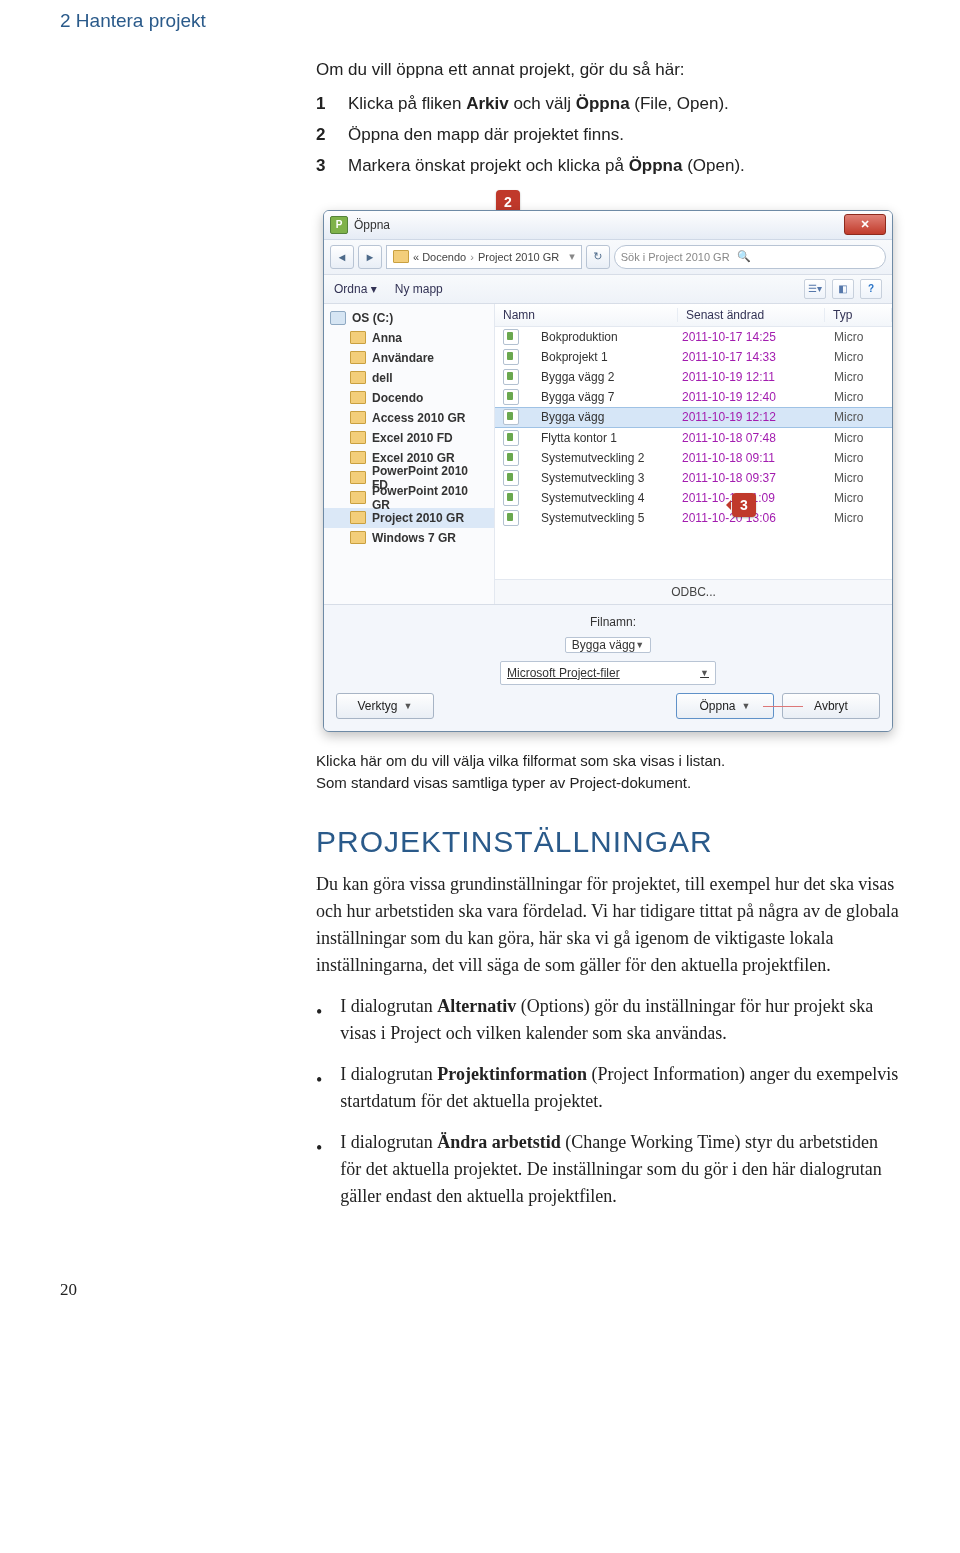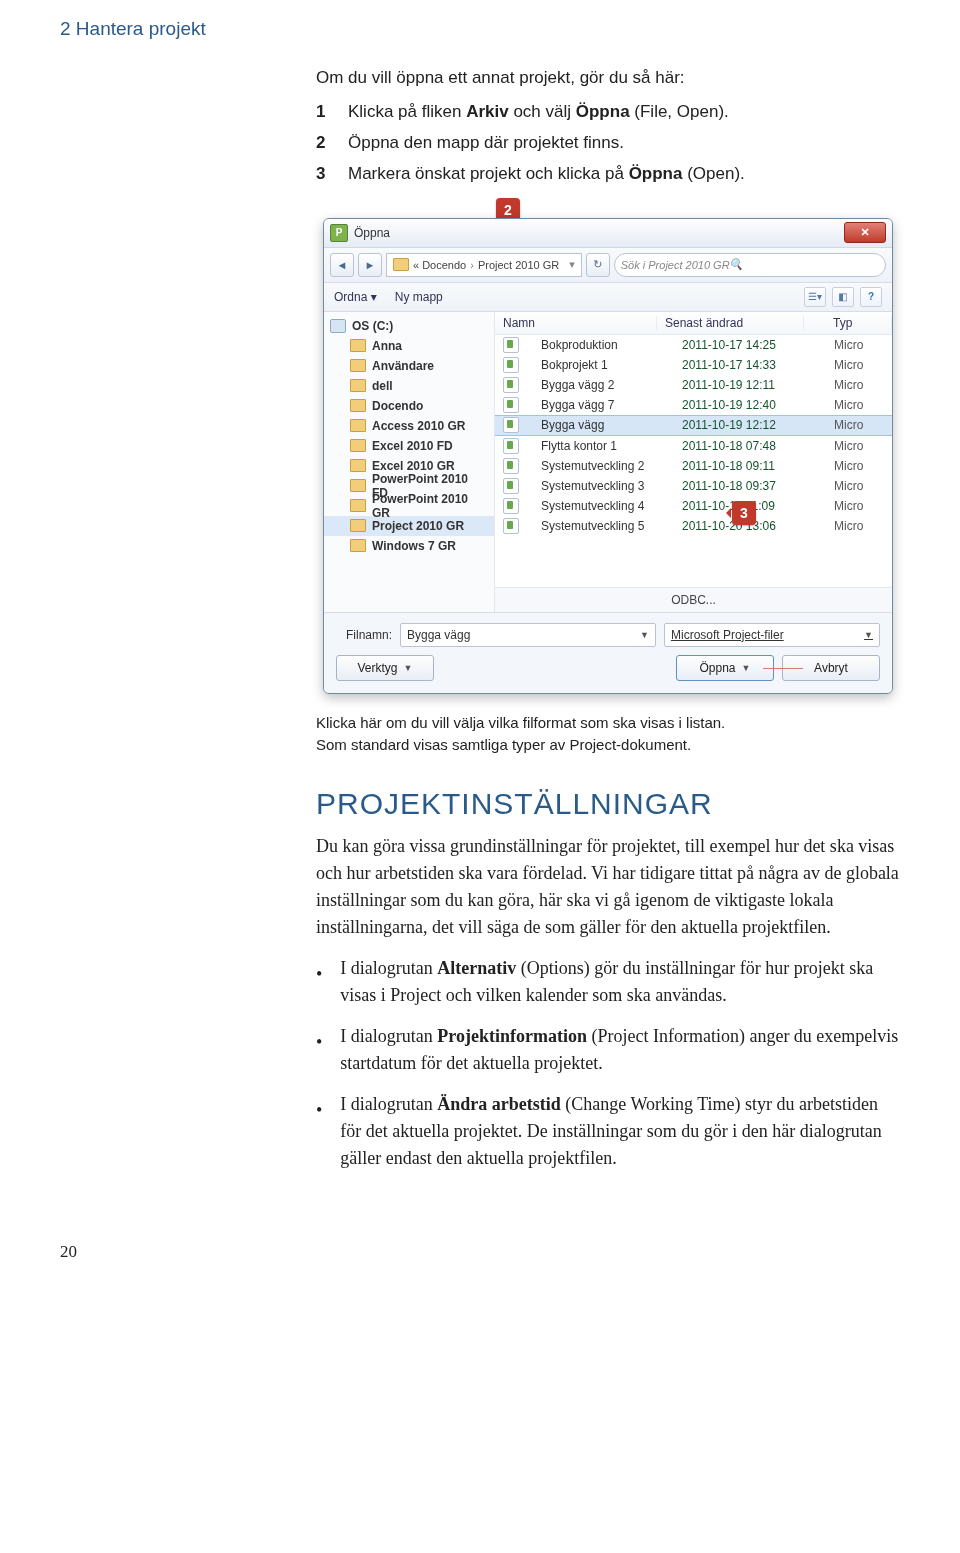--- a/index.html
+++ b/index.html
@@ -4,21 +4,21 @@
 <style>
   body {
     margin: 0;
     padding: 0;
     font-family: Georgia, serif;
     color: #222;
     background: #fff;
     width: 960px;
   }
   .page {
-    padding: 12px 60px 60px 60px;
+    padding: 4px 60px 60px 60px;
     box-sizing: border-box;
   }
   .chapter-heading {
     color: #2a5a8a;
     font-family: Arial, Helvetica, sans-serif;
     font-size: 19px;
     font-weight: 400;
     padding: 6px 0 28px 0;
   }
   .two-col {
@@ -116,21 +116,21 @@
     border-bottom:1px solid #d7dde7;
     display:flex;align-items:center;gap:4px;padding:0 6px;
   }
   .nav-btn { width:22px;height:22px;border:1px solid #b8c4d4;border-radius:3px;background:linear-gradient(#fff,#e8eef6);display:flex;align-items:center;justify-content:center;font-size:11px;color:#4d6a8a;}
   .breadcrumb {
     flex:none;display:flex;align-items:center;gap:4px;
     background:#fff;border:1px solid #b8c4d4;border-radius:0;height:22px;padding:0 6px;font-size:11px;color:#444;
   }
   .breadcrumb .sep{color:#888;}
   .breadcrumb .folder-icon{width:14px;height:11px;background:#f3ce7a;border:1px solid #c9a040;border-radius:1px;}
-  .searchbox{flex:1;margin-left:auto;display:flex;align-items:center;background:#fff;border:1px solid #b8c4d4;border-radius:12px;height:22px;padding:0 6px;color:#888;font-style:italic;font-size:11px;gap:0;}
+  .searchbox{flex:1;margin-left:auto;display:flex;align-items:center;background:#fff;border:1px solid #b8c4d4;border-radius:12px;height:22px;padding:0 6px;color:#888;font-size:11px;gap:8px;}
   .toolbar {
     height:28px;background:linear-gradient(#f8fafc,#eef2f8);border-bottom:1px solid #d7dde7;
     display:flex;align-items:center;padding:0 10px;gap:18px;font-size:12px;color:#335;
   }
   .toolbar .spacer{flex:1;}
   .view-icons{display:flex;gap:6px;}
   .mini-icon{width:20px;height:18px;border:1px solid #c7d0dc;border-radius:2px;background:linear-gradient(#fff,#eef3fa);display:flex;align-items:center;justify-content:center;font-size:10px;color:#5577aa;}
   .body {
     display:flex;height:300px;background:#fff;
   }
@@ -141,36 +141,36 @@
   }
   .tree .item{display:flex;align-items:center;gap:6px;padding:1px 8px 1px 14px;height:18px;}
   .tree .drive{padding-left:6px;}
   .tree .lvl2{padding-left:26px;}
   .tree .folder{width:14px;height:11px;background:#f3ce7a;border:1px solid #c9a040;border-radius:1px;flex:none;}
   .tree .drive-icon{width:14px;height:12px;background:#d6e5f3;border:1px solid #8fa9c2;border-radius:2px;flex:none;}
   .selected{background:#dbe8f7;}
   .filepane{flex:1;display:flex;flex-direction:column;position:relative;}
   .cols{display:flex;font-size:12px;color:#335;background:linear-gradient(#fff,#f3f6fa);border-bottom:1px solid #e3e8f0;height:22px;align-items:center;}
   .cols .c{padding:0 8px;border-right:1px solid #e8edf4;}
-  .c-name{flex:1;} .c-date{width:130px;} .c-type{width:50px;margin-left:21px;}
+  .c-name{flex:1;} .c-date{width:130px;} .c-type{width:50px;}
   .files{flex:1;overflow:hidden;position:relative;}
   .frow{display:flex;align-items:center;font-size:12px;color:#333;height:20px;padding:0 8px;gap:22px;}
   .frow .p-file{width:14px;height:14px;background:#fff;border:1px solid #b3c1d1;border-radius:2px;position:relative;flex:none;}
   .frow .p-file::after{content:'';position:absolute;left:3px;top:2px;width:6px;height:8px;background:#6aa84f;border-radius:1px;}
   .frow .fname{flex:1;}
-  .frow .fdate{width:130px;color:#14532d;}
+  .frow .fdate{width:130px;color:#a21caf;}
   .frow .ftype{width:50px;color:#555;}
   .frow.sel{background:#d6e6f7;border-top:1px solid #9fc2e5;border-bottom:1px solid #9fc2e5;height:19px;}
   .callout3{position:absolute;right:136px;top:166px;}
   .odbc-row{border-top:1px solid #e3e8f0;height:24px;display:flex;align-items:center;justify-content:center;font-size:12px;color:#444;background:#f6f8fb;}
   .bottom{
     background:#f3f6fb;border-top:1px solid #d7dde7;padding:10px 12px 12px 12px;
     display:flex;flex-direction:column;gap:8px;font-size:12px;
   }
-  .row1{display:flex;align-items:center;gap:8px;}
+  .row1{display:flex;align-items:center;gap:8px;flex-direction:column;}
   .row1 .lbl{width:56px;text-align:right;color:#333;}
   .combo{background:#fff;border:1px solid #b8c4d4;border-radius:2px;height:22px;display:flex;align-items:center;padding:0 6px;flex:1;justify-content:space-between;}
   .combo .arrow{font-size:9px;color:#555;}
   .type-combo{flex:none;width:202px;text-decoration:underline;}
   .row2{display:flex;align-items:center;gap:8px;justify-content:flex-end;position:relative;}
   .btn{min-width:76px;height:24px;border:1px solid #a7b4c5;border-radius:3px;background:linear-gradient(#fefefe,#e9eef5);display:flex;align-items:center;justify-content:center;padding:0 10px;color:#222;}
   .btn.primary{border-color:#5f91c8;position:relative;}
   .btn .arrow{font-size:9px;color:#555;margin-left:6px;}
   .pink-line{position:absolute;right:-30px;top:12px;width:40px;height:1px;background:#d77;}
   

